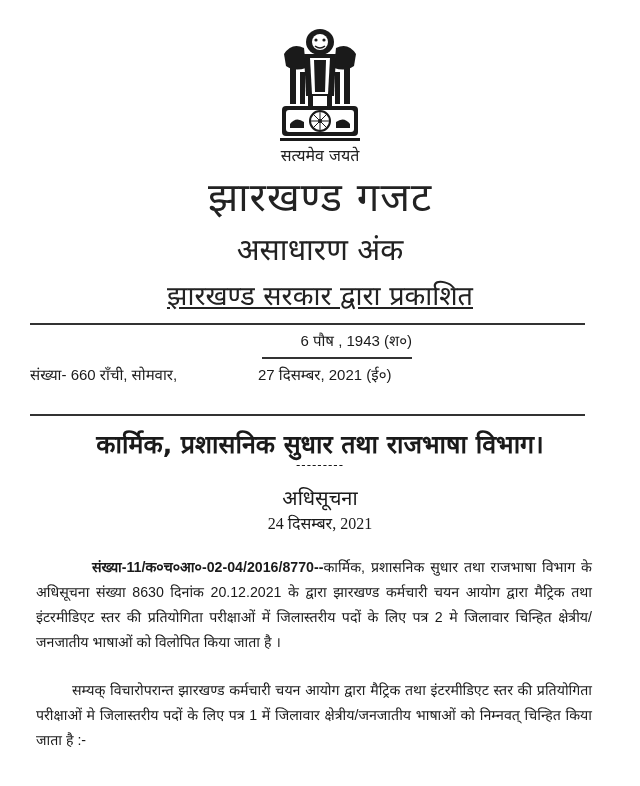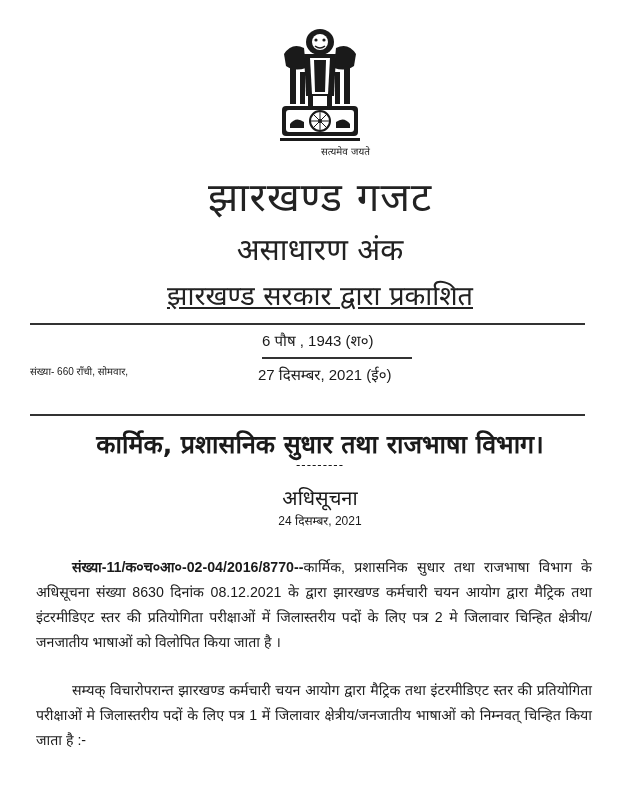--- a/index.html
+++ b/index.html
@@ -4,42 +4,42 @@
 <style>
   html, body { margin: 0; padding: 0; }
   body {
     width: 640px; height: 786px; background: #ffffff; color: #1a1a1a;
     font-family: "DejaVu Sans", "Liberation Sans", sans-serif;
     position: relative; overflow: hidden;
   }
   .abs { position: absolute; }
   .center { left: 0; width: 640px; text-align: center; }
   #emblem { left: 270px; top: 24px; width: 100px; height: 128px; }
-  #motto { left: 270px; top: 144px; width: 100px; text-align: right; font-size: 10px; color: #222; }
+  #motto { left: 270px; top: 144px; width: 100px; text-align: center; font-size: 16px; color: #222; }
   #title { top: 168px; font-size: 40px; font-weight: 500; letter-spacing: 1px; color: #222; }
   #subtitle { top: 228px; font-size: 30px; color: #222; text-align: center; }
   #publisher { top: 276px; font-size: 27px; color: #222; text-decoration: underline; }
   .rule { left: 30px; width: 555px; height: 2px; background: #333; }
   #rule1 { top: 323px; }
   #rule2 { top: 414px; height: 1.5px; }
-  #saka-date { left: 262px; top: 330px; width: 150px; text-align: left; font-family: "Liberation Sans", sans-serif; font-size: 15px; }
+  #saka-date { left: 262px; top: 330px; width: 150px; text-align: right; font-family: "Liberation Sans", sans-serif; font-size: 15px; }
   #frac-line { left: 262px; top: 357px; width: 150px; height: 1.5px; background: #333; }
   #greg-date { left: 258px; top: 364px; font-family: "Liberation Sans", sans-serif; font-size: 15px; text-align: center; }
-  #issue { left: 30px; top: 364px; font-family: "Liberation Sans", sans-serif; font-size: 10px; }
+  #issue { left: 30px; top: 364px; font-family: "Liberation Sans", sans-serif; font-size: 15px; }
   #dept { top: 426px; font-size: 25px; font-weight: bold; }
   #dashes { top: 458px; font-size: 12px; letter-spacing: 1px; }
   #notif-title { top: 484px; font-size: 20px; }
-  #notif-date { top: 512px; font-size: 12px; font-family: Liberation Sans, sans-serif; }
+  #notif-date { top: 512px; font-size: 16px; font-family: Liberation Serif, serif; }
   .para {
     left: 36px; width: 556px; font-size: 14.2px; line-height: 25px; text-align: justify;
     text-align-last: left; font-family: "Liberation Sans", sans-serif;
   }
   #para1 { top: 555px; text-indent: 36px; }
   #para2 { top: 678px; text-indent: 36px; }
-  .bold { font-weight: bold; }
+  .bold { font-weight: bold; margin-left: 20px; }
 </style>
 </head>
 <body>
 
 <div id="emblem" class="abs">
   <svg width="100" height="128" viewBox="0 0 100 128">
     <g fill="#1a1a1a">
 
       <ellipse cx="50" cy="18" rx="14" ry="13"></ellipse>
       <ellipse cx="50" cy="18" rx="8" ry="8" fill="#fff"></ellipse>
@@ -92,15 +92,15 @@
 <div id="issue" class="abs">संख्या- 660 राँची, सोमवार,</div>
 <div id="greg-date" class="abs">27 दिसम्बर, 2021 (ई०)</div>
 
 <div id="rule2" class="abs rule"></div>
 
 <div id="dept" class="abs center">कार्मिक, प्रशासनिक सुधार तथा राजभाषा विभाग।</div>
 <div id="dashes" class="abs center">---------</div>
 <div id="notif-title" class="abs center">अधिसूचना</div>
 <div id="notif-date" class="abs center">24 दिसम्बर, 2021</div>
 
-<div id="para1" class="abs para"><span class="bold">संख्या-11/क०च०आ०-02-04/2016/8770--</span><span>कार्मिक, प्रशासनिक सुधार तथा राजभाषा विभाग के अधिसूचना संख्या 8630 दिनांक 08.12.2021 के द्वारा झारखण्ड कर्मचारी चयन आयोग द्वारा मैट्रिक तथा इंटरमीडिएट स्तर की प्रतियोगिता परीक्षाओं में जिलास्तरीय पदों के लिए पत्र 2 मे जिलावार चिन्हित क्षेत्रीय/जनजातीय भाषाओं को विलोपित किया जाता है ।</span></div>
+<div id="para1" class="abs para"><span class="bold">संख्या-11/क०च०आ०-02-04/2016/8770--</span><span>कार्मिक, प्रशासनिक सुधार तथा राजभाषा विभाग के अधिसूचना संख्या 8630 दिनांक 20.12.2021 के द्वारा झारखण्ड कर्मचारी चयन आयोग द्वारा मैट्रिक तथा इंटरमीडिएट स्तर की प्रतियोगिता परीक्षाओं में जिलास्तरीय पदों के लिए पत्र 2 मे जिलावार चिन्हित क्षेत्रीय/जनजातीय भाषाओं को विलोपित किया जाता है ।</span></div>
 
 <div id="para2" class="abs para">सम्यक् विचारोपरान्त झारखण्ड कर्मचारी चयन आयोग द्वारा मैट्रिक तथा इंटरमीडिएट स्तर की प्रतियोगिता परीक्षाओं मे जिलास्तरीय पदों के लिए पत्र 1 में जिलावार क्षेत्रीय/जनजातीय भाषाओं को निम्नवत् चिन्हित किया जाता है :-</div>
 
 </body></html>

